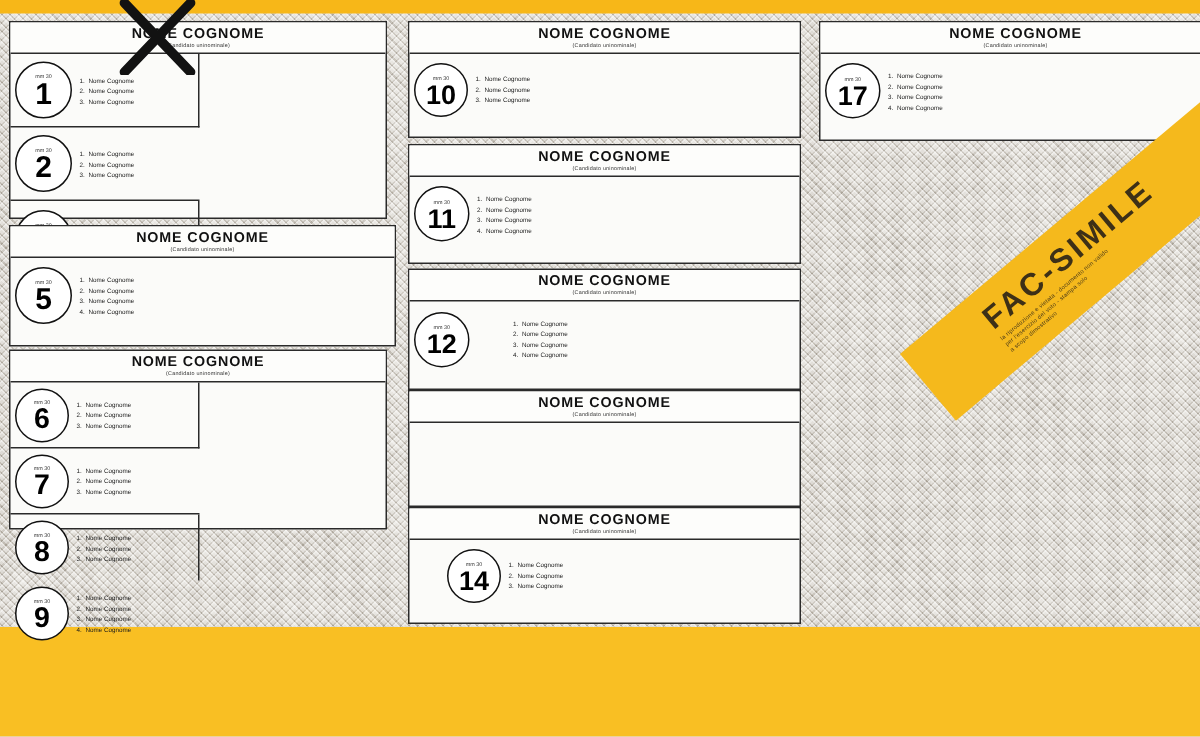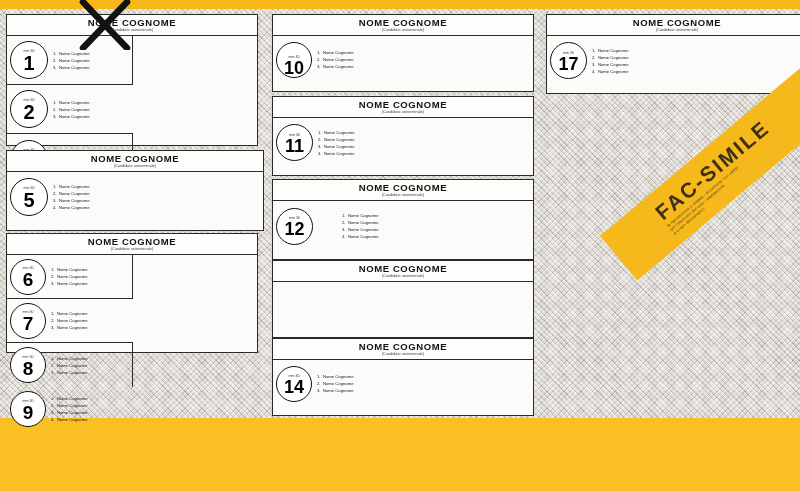--- a/index.html
+++ b/index.html
@@ -313,21 +313,21 @@
           </div>
         </div>
       </div>
       <div class="ballot-block" style="left: 272px; top: 14px; width: 262px; height: 78px;">
         <div class="block-header">
           <div class="block-title">NOME COGNOME</div>
           <div class="block-subtitle">(Candidato uninominale)</div>
         </div>
         <div class="block-body">
           <div class="symbol-cell no-right no-bottom" style="width: 130px; height: 47px;">
-            <div class="symbol-circle" style="width: 36px; height: 36px; justify-content: flex-end;">
+            <div class="symbol-circle" style="width: 36px; height: 36px;">
               <div class="circle-caption">mm 30</div>
               <div class="circle-number" style="font-size: 18px;">10</div>
             </div>
             <div class="candidate-list">
               <div class="candidate-row"><span class="candidate-index">1.</span><span>Nome Cognome</span></div>
               <div class="candidate-row"><span class="candidate-index">2.</span><span>Nome Cognome</span></div>
               <div class="candidate-row"><span class="candidate-index">3.</span><span>Nome Cognome</span></div>
             </div>
           </div>
         </div>
@@ -378,21 +378,21 @@
           <div class="block-subtitle">(Candidato uninominale)</div>
         </div>
       </div>
       <div class="ballot-block" style="left: 272px; top: 338px; width: 262px; height: 78px;">
         <div class="block-header">
           <div class="block-title">NOME COGNOME</div>
           <div class="block-subtitle">(Candidato uninominale)</div>
         </div>
         <div class="block-body">
           <div class="symbol-cell no-right no-bottom" style="width: 130px; height: 47px;">
-            <div class="symbol-circle" style="width: 36px; height: 36px;">
+            <div class="symbol-circle" style="width: 36px; height: 36px; margin-left: 22px;">
               <div class="circle-caption">mm 30</div>
               <div class="circle-number" style="font-size: 18px;">14</div>
             </div>
             <div class="candidate-list">
               <div class="candidate-row"><span class="candidate-index">1.</span><span>Nome Cognome</span></div>
               <div class="candidate-row"><span class="candidate-index">2.</span><span>Nome Cognome</span></div>
               <div class="candidate-row"><span class="candidate-index">3.</span><span>Nome Cognome</span></div>
             </div>
           </div>
         </div>

